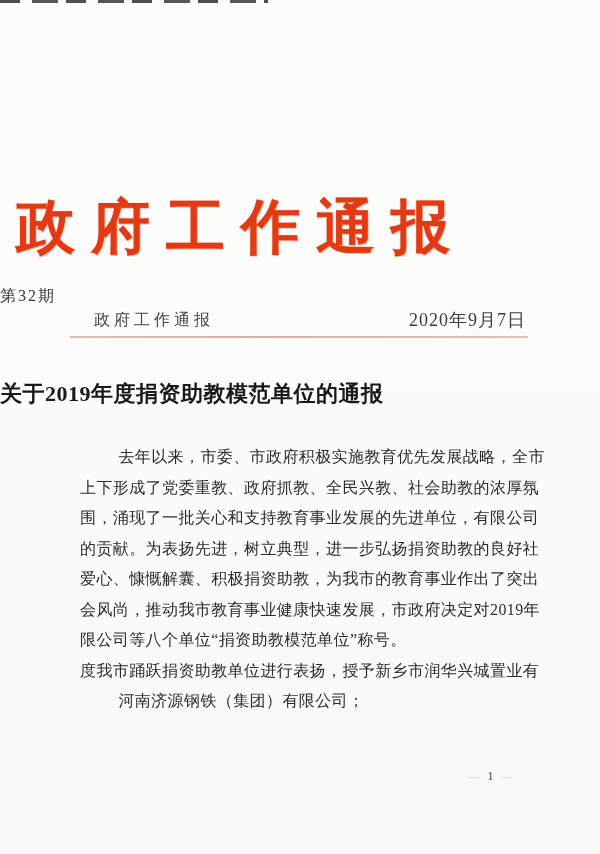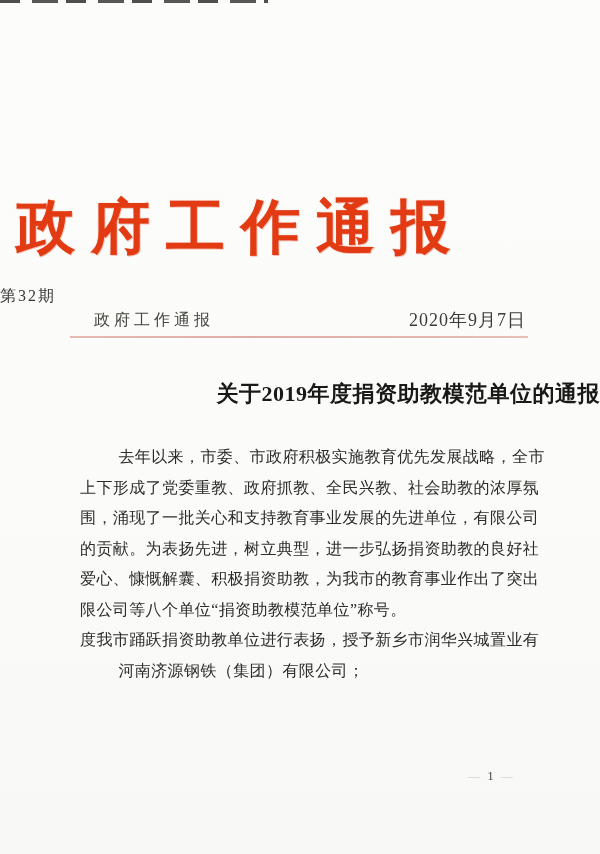--- a/index.html
+++ b/index.html
@@ -72,21 +72,21 @@
     position: absolute;
     top: 336px; left: 70px;
     width: 458px; height: 2px;
     background: linear-gradient(90deg, #e0a9a0, #d99a92 40%, #dda59b 75%, #e2b0a6);
     opacity: .8;
   }
   .doc-title {
     position: absolute;
     top: 379px; left: 0;
     width: 100%;
-    text-align: right;
+    text-align: left;
     font-size: 22px;
     font-weight: bold;
     color: #191917;
     letter-spacing: .5px;
     white-space: nowrap;
   }
   .body-block {
     position: absolute;
     top: 442px; left: 80px;
     width: 462px;
@@ -129,20 +129,21 @@
   <div class="red-rule"></div>
 
   <div class="doc-title">关于2019年度捐资助教模范单位的通报</div>
 
   <div class="body-block">
     <div class="body-line indent">去年以来，市委、市政府积极实施教育优先发展战略，全市</div>
     <div class="body-line">上下形成了党委重教、政府抓教、全民兴教、社会助教的浓厚氛</div>
     <div class="body-line">围，涌现了一批关心和支持教育事业发展的先进单位，有限公司</div>
     <div class="body-line">的贡献。为表扬先进，树立典型，进一步弘扬捐资助教的良好社</div>
     <div class="body-line">爱心、慷慨解囊、积极捐资助教，为我市的教育事业作出了突出</div>
+    <div class="body-line">会风尚，推动我市教育事业健康快速发展，市政府决定对2019年</div>
     <div class="body-line">限公司等八个单位“捐资助教模范单位”称号。</div>
     <div class="body-line">度我市踊跃捐资助教单位进行表扬，授予新乡市润华兴城置业有</div>
     <div class="body-line indent">河南济源钢铁（集团）有限公司；</div>
   </div>
 
   <div class="footer-pagenum">
     <span class="dash">—</span>
     <span class="num">1</span>
     <span class="dash">—</span>
   </div>

